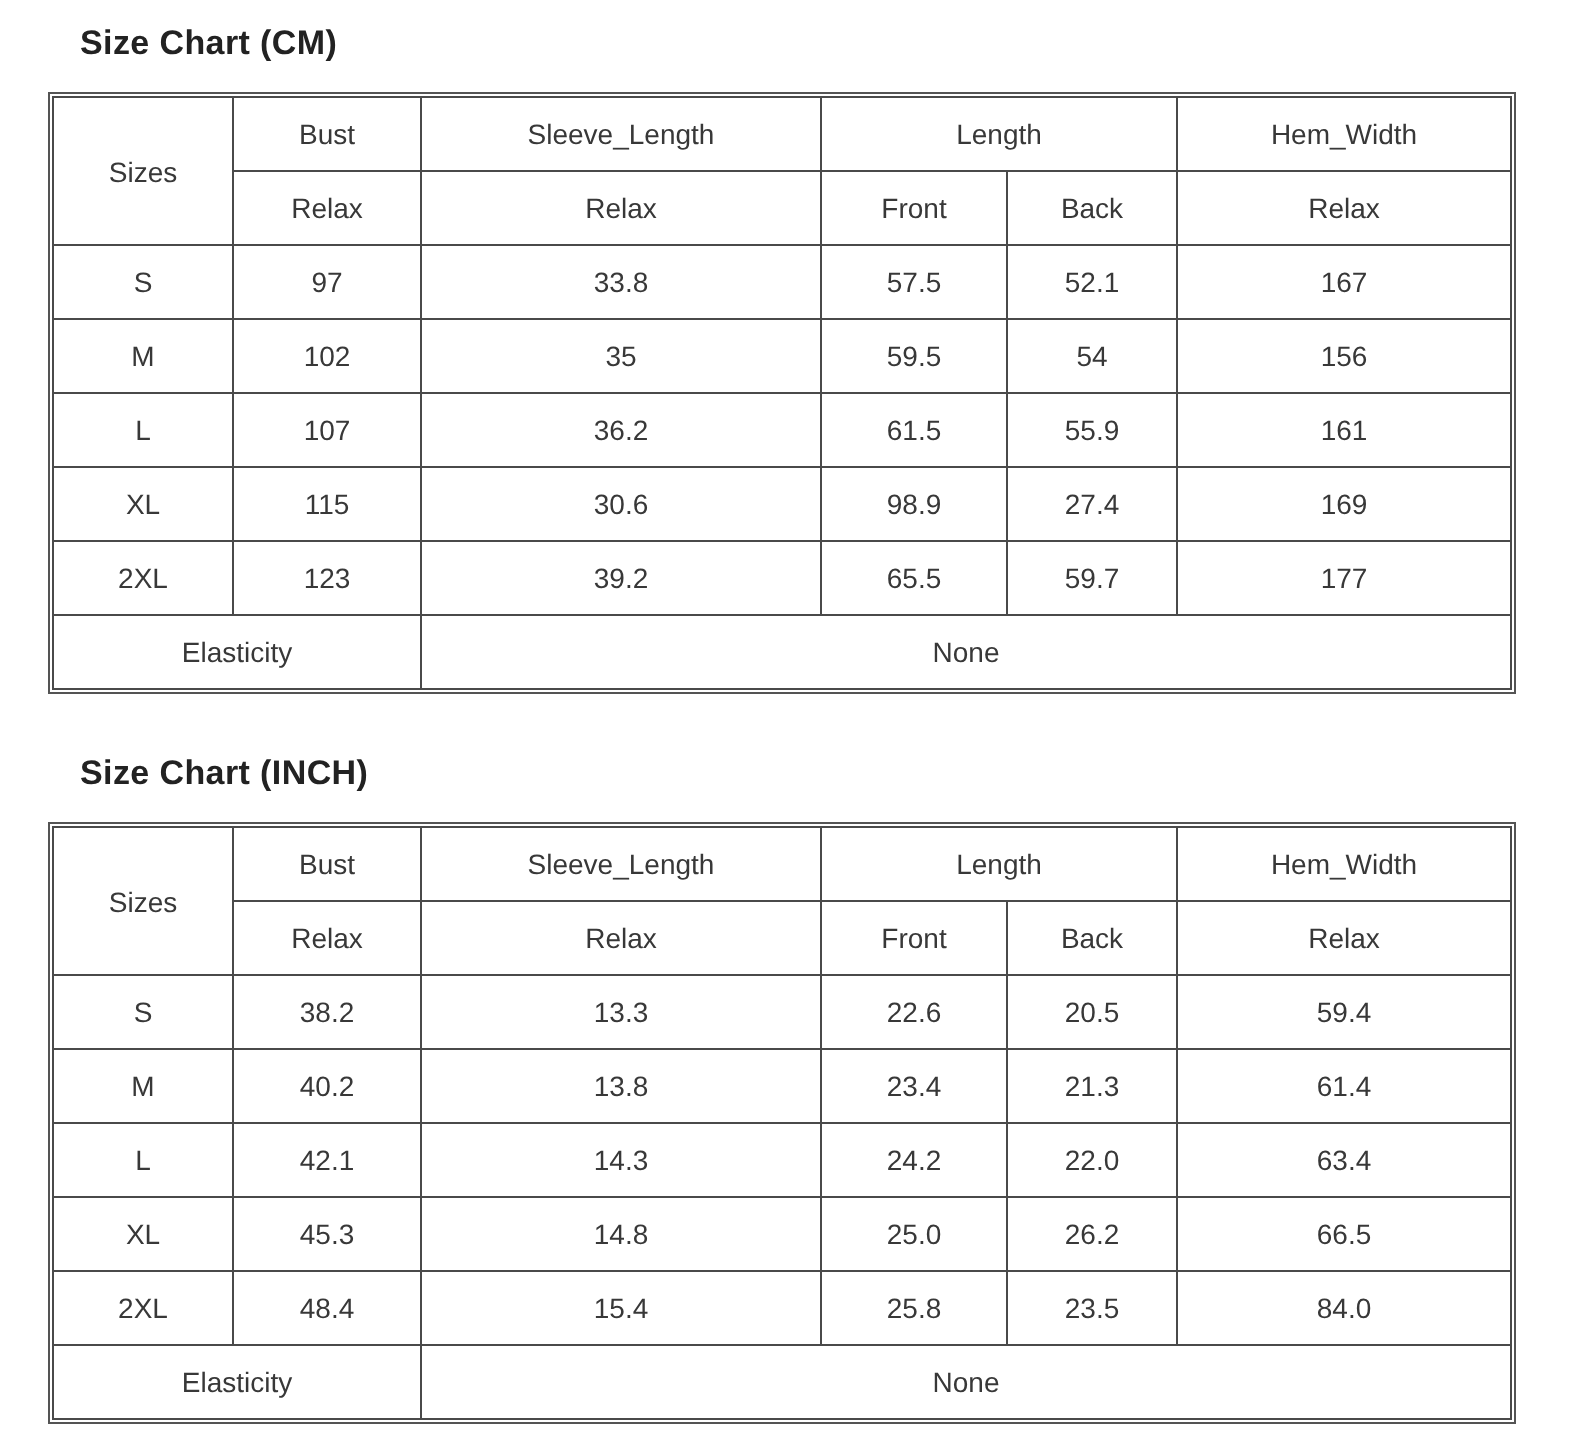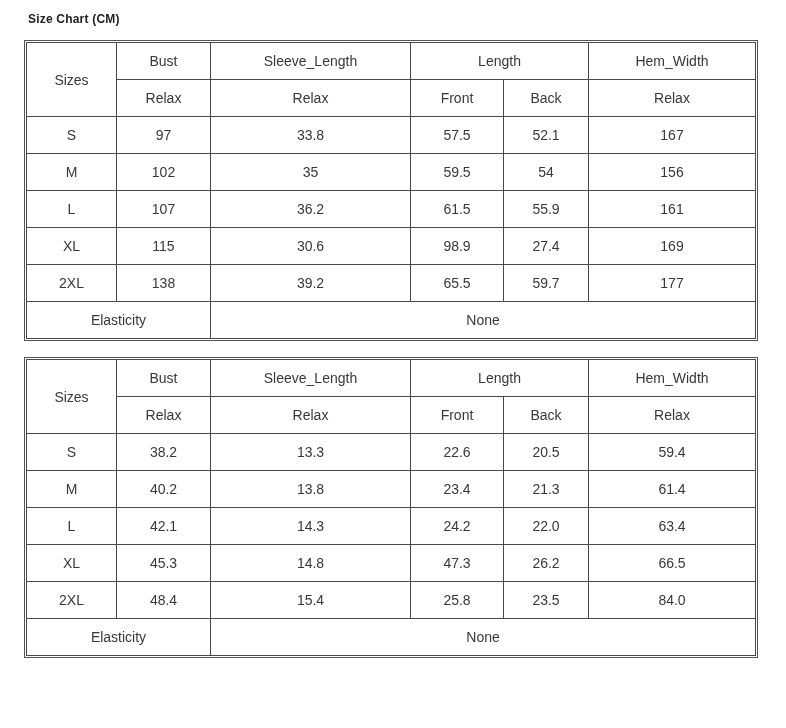--- a/index.html
+++ b/index.html
@@ -9,24 +9,24 @@
     font-family: "Liberation Sans", "DejaVu Sans", sans-serif;
   }
   .page {
     width: 786px;
     height: 728px;
     box-sizing: border-box;
     padding: 12px 0 0 24px;
     background: #ffffff;
   }
   .chart-title {
-    font-size: 12px;
+    font-size: 17px;
     font-weight: bold;
     color: #222222;
-    margin: 0 0 14px 4px;
+    margin: 0 0 14px 16px;
     letter-spacing: 0.2px;
   }
   .chart-title.second {
     margin-top: 13px;
   }
   .tbl-wrap {
     display: inline-block;
     border: 1px solid #545454;
     padding: 1px;
     background: #ffffff;
@@ -116,35 +116,36 @@
         <tr>
           <td>XL</td>
           <td>115</td>
           <td>30.6</td>
           <td>98.9</td>
           <td>27.4</td>
           <td>169</td>
         </tr>
         <tr>
           <td>2XL</td>
-          <td>138</td>
+          <td>123</td>
           <td>39.2</td>
           <td>65.5</td>
           <td>59.7</td>
           <td>177</td>
         </tr>
         <tr>
           <td colspan="2">Elasticity</td>
           <td colspan="4">None</td>
         </tr>
       </tbody>
     </table>
   </div>
 
   
+  <h2 class="chart-title second">Size Chart (INCH)</h2>
 
   <div class="tbl-wrap">
     <table class="size-table">
       <colgroup>
         <col class="c-sizes">
           <col class="c-bust">
           <col class="c-sleeve">
           <col class="c-front">
           <col class="c-back">
           <col class="c-hem">
@@ -185,21 +186,21 @@
           <td>42.1</td>
           <td>14.3</td>
           <td>24.2</td>
           <td>22.0</td>
           <td>63.4</td>
         </tr>
         <tr>
           <td>XL</td>
           <td>45.3</td>
           <td>14.8</td>
-          <td>47.3</td>
+          <td>25.0</td>
           <td>26.2</td>
           <td>66.5</td>
         </tr>
         <tr>
           <td>2XL</td>
           <td>48.4</td>
           <td>15.4</td>
           <td>25.8</td>
           <td>23.5</td>
           <td>84.0</td>

